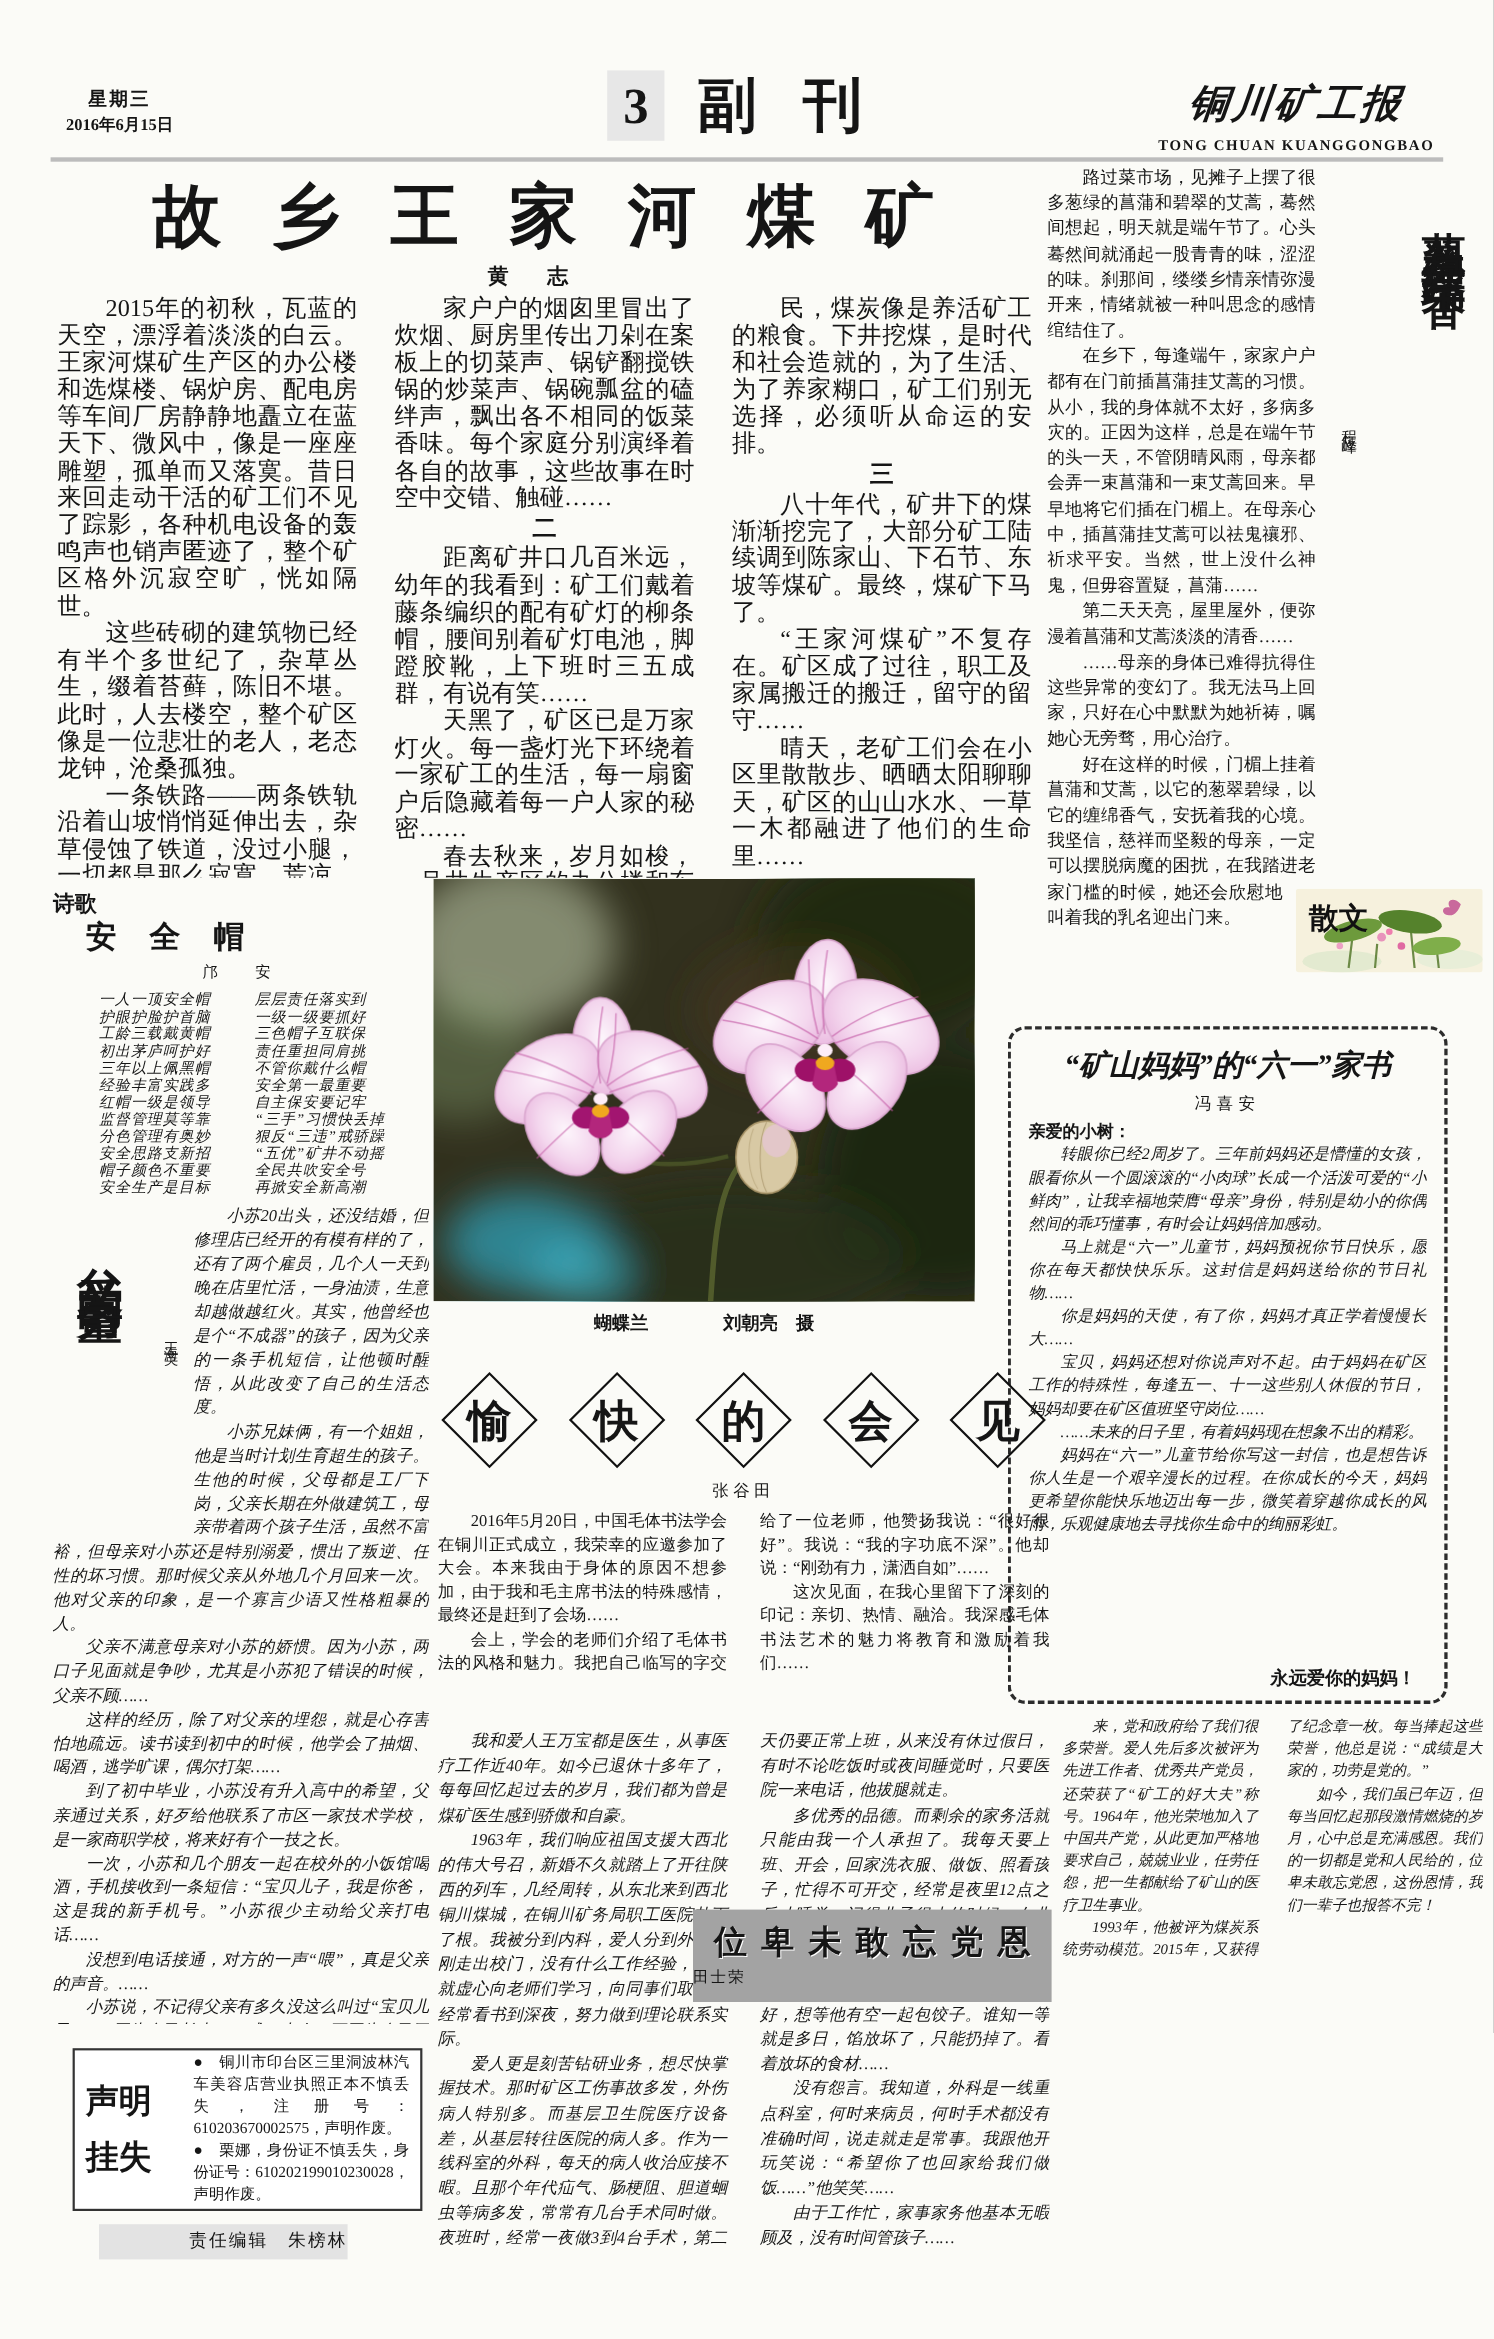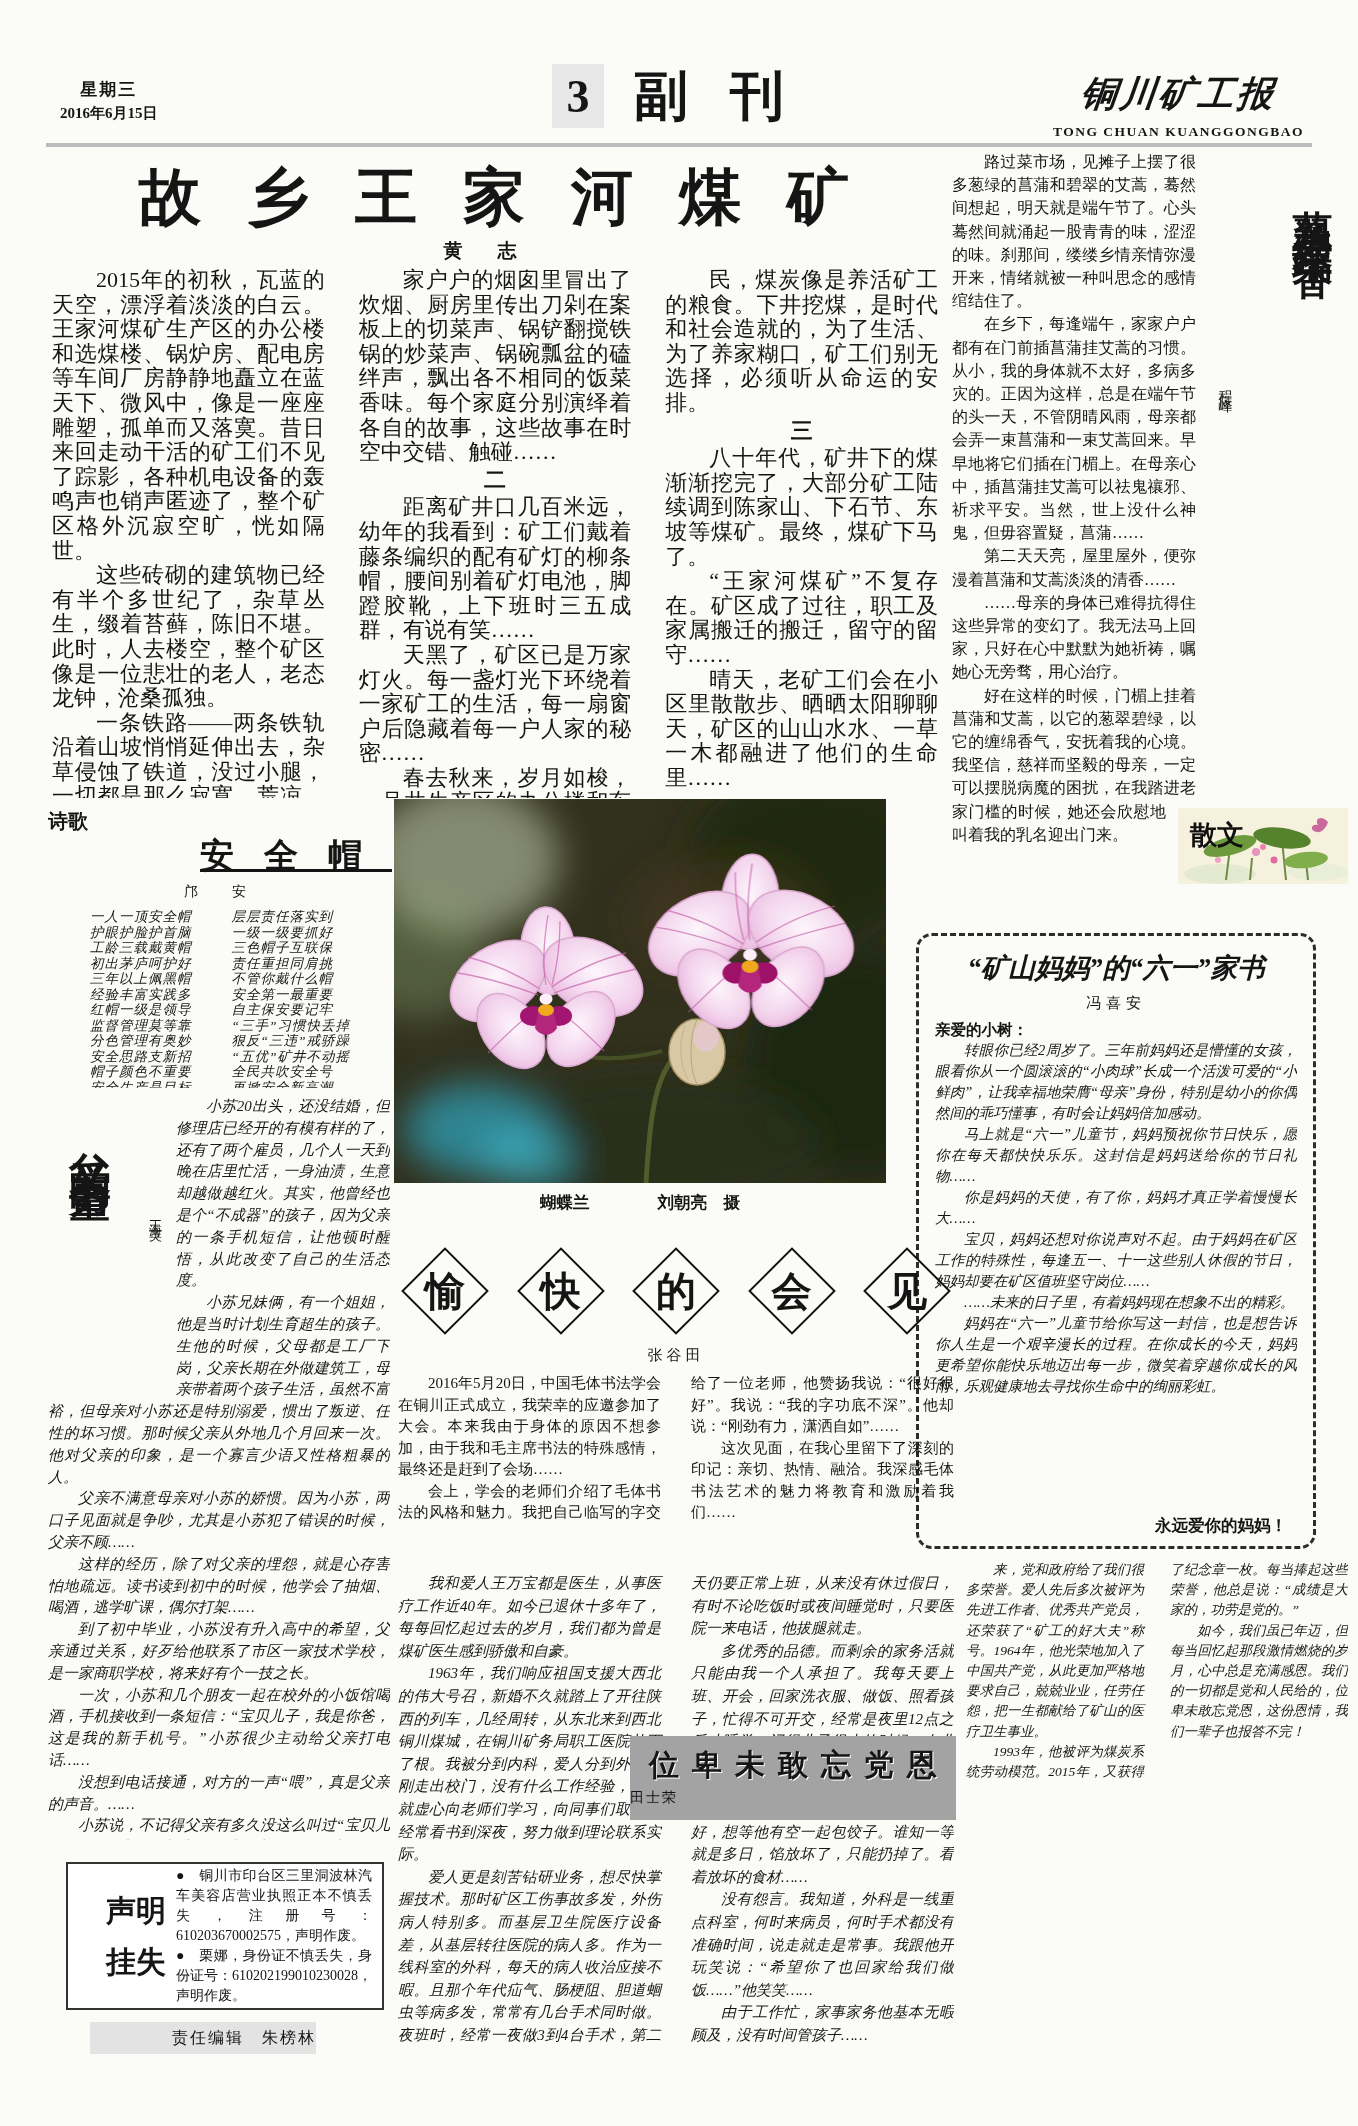--- a/index.html
+++ b/index.html
@@ -38,21 +38,21 @@
   .essay-vtitle{position:absolute;right:8px;top:28px;writing-mode:vertical-rl;
                 font-size:40px;font-weight:bold;letter-spacing:8px;}
   .essay-vbyline{position:absolute;right:114px;top:230px;writing-mode:vertical-rl;
                  font-size:14px;letter-spacing:4px;}
   .epara{font-size:16px;line-height:23.2px;text-align:justify;text-indent:2em;}
   .badge{float:right;clear:right;margin:8px 0 4px 12px;width:170px;height:76px;}
 
   
   .poem{position:absolute;left:48px;top:808px;width:344px;height:280px;overflow:hidden;}
   .poem-label{font-size:20px;font-weight:bold;font-family:"Liberation Sans","DejaVu Sans",sans-serif;}
-  .poem-title{text-align:right;font-size:34px;font-weight:bold;letter-spacing:30px;text-indent:30px;margin-top:-2px;white-space:nowrap;text-decoration:underline;}
+  .poem-title{text-align:left;font-size:28px;font-weight:bold;letter-spacing:30px;text-indent:30px;margin-top:-2px;white-space:nowrap;}
   .poem-byline{text-align:center;font-size:14px;letter-spacing:10px;margin:4px 0 8px;}
   .poem-cols{display:flex;justify-content:center;gap:40px;}
   .pline{font-size:13.5px;line-height:15.5px;letter-spacing:1px;font-style:italic;}
 
   
   .photo{position:absolute;left:394px;top:799px;width:492px;height:384px;margin:0;}
   .photo-caption{position:absolute;left:394px;top:1192px;width:492px;text-align:center;
                  font-size:16.5px;font-weight:bold;}
   .photo-caption .cap-credit{margin-left:64px;}
 
@@ -92,21 +92,21 @@
   .banner{position:absolute;left:630px;top:1736px;width:326px;height:84px;background:#a3a3a3;z-index:3;}
   .banner-title{font-size:30px;font-weight:bold;letter-spacing:13px;text-indent:13px;text-align:center;
                 margin-top:9px;text-shadow:1px 1px 0 #ffffff;white-space:nowrap;}
   .banner-byline{font-size:14px;letter-spacing:2px;text-align:left;padding-right:68px;margin-top:3px;}
   .bright{position:absolute;left:966px;top:1560px;width:382px;height:500px;column-count:2;column-gap:26px;overflow:hidden;}
   .brpara{font-size:13.5px;line-height:20.2px;text-align:justify;text-indent:2em;font-style:italic;}
 
   
   .declare{position:absolute;left:66px;top:1862px;width:318px;height:148px;border:2px solid #333;
            display:flex;align-items:center;box-sizing:border-box;padding:8px 10px;gap:10px;background:#fff;}
-  .dec-label{width:88px;text-align:right;font-family:"Liberation Sans","DejaVu Sans",sans-serif;
+  .dec-label{width:88px;text-align:left;font-family:"Liberation Sans","DejaVu Sans",sans-serif;
              font-weight:800;font-size:30px;line-height:1.7;}
   .dec-items{flex:1;}
   .ditem{font-size:14px;line-height:20px;text-align:justify;}
 
   
   .footer-band{position:absolute;left:90px;top:2022px;width:226px;height:32px;background:#e3e3e3;
                text-align:right;line-height:32px;font-size:16px;letter-spacing:2px;}
 </style>
 </head>
 <body>

